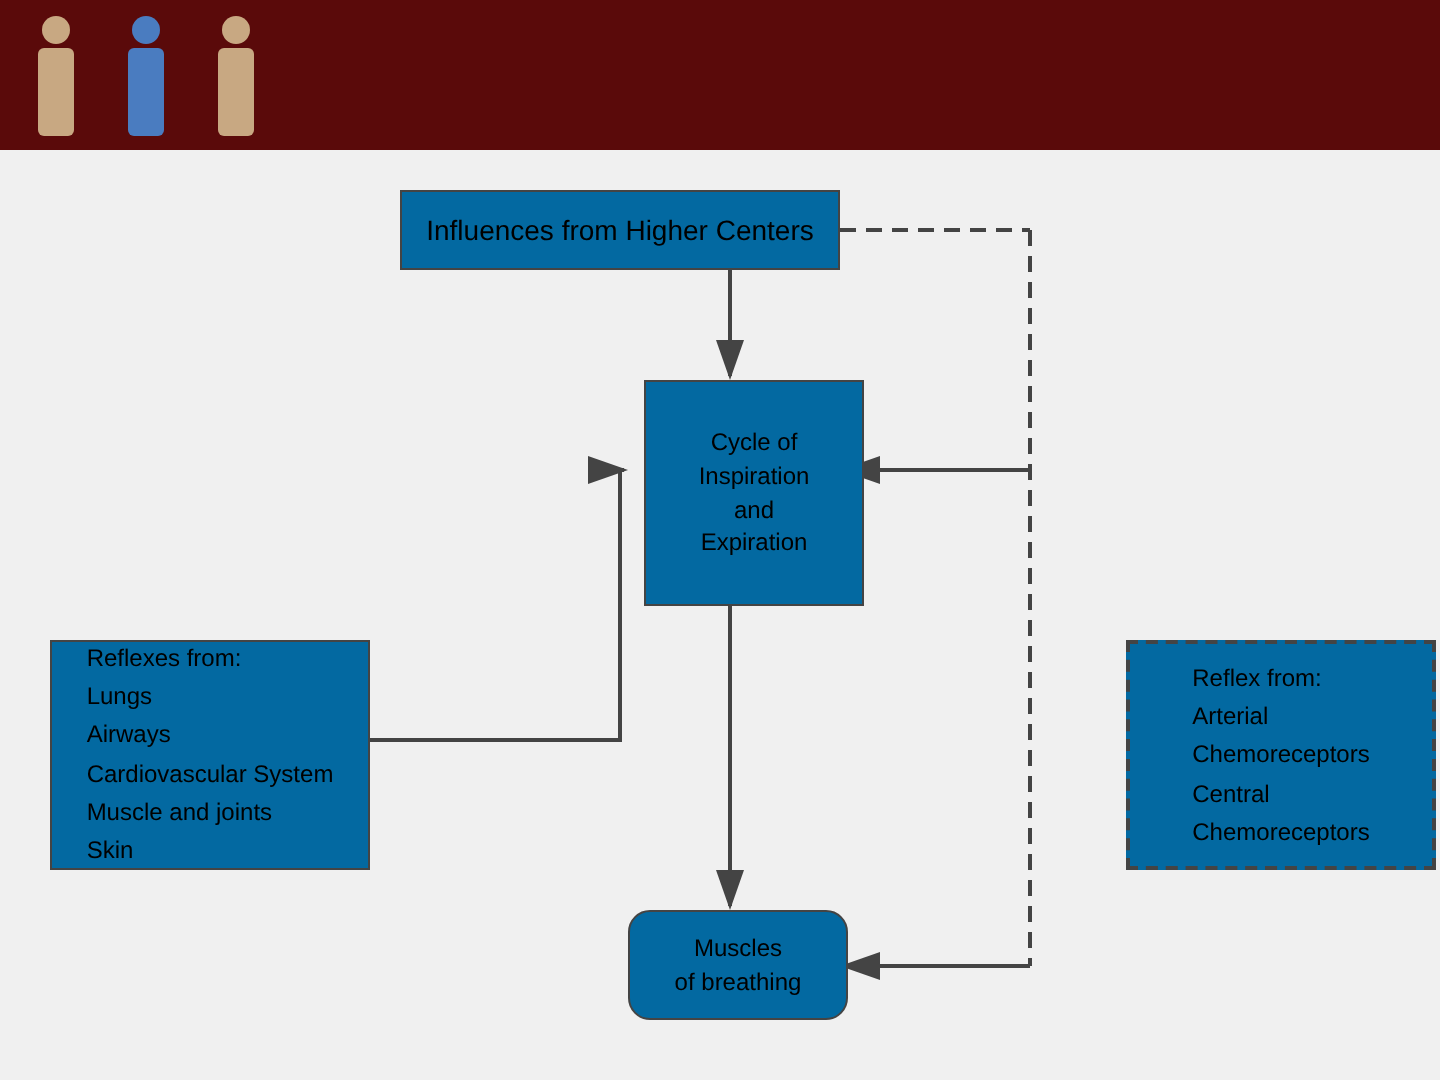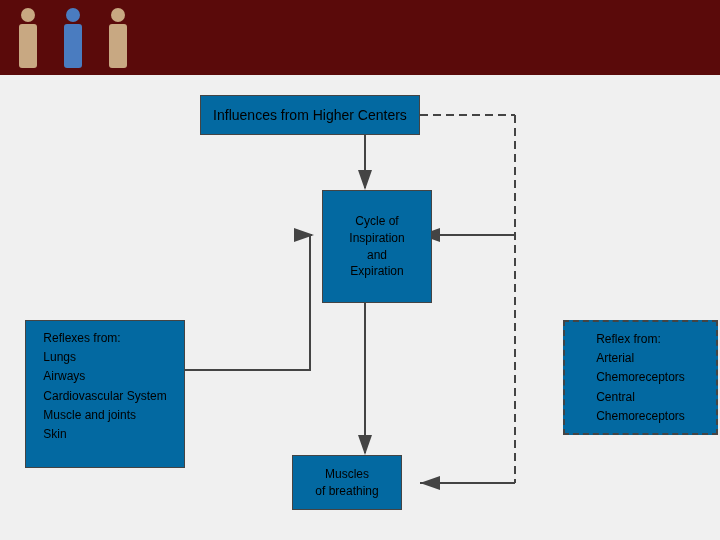--- a/index.html
+++ b/index.html
@@ -96,35 +96,36 @@
       height: 113px;
       font-size: 12px;
       line-height: 1.4;
       margin-left: 12px;
     }
 
     .box-reflexes {
       top: 245px;
       left: 25px;
       width: 160px;
-      height: 148px;
+      height: 115px;
       text-align: left;
       padding: 8px 10px;
       font-size: 12px;
       line-height: 1.6;
-      align-items: flex-start;
+      align-items: center;
     }
 
     .box-muscles {
       top: 380px;
-      left: 292px;
+      left: 314px;
       width: 110px;
       height: 55px;
       font-size: 12px;
       line-height: 1.4;
+      border-radius: 11px;
     }
 
     .box-reflex-right {
       top: 245px;
       left: 535px;
       width: 155px;
       height: 115px;
       text-align: left;
       padding: 8px 10px;
       font-size: 12px;

